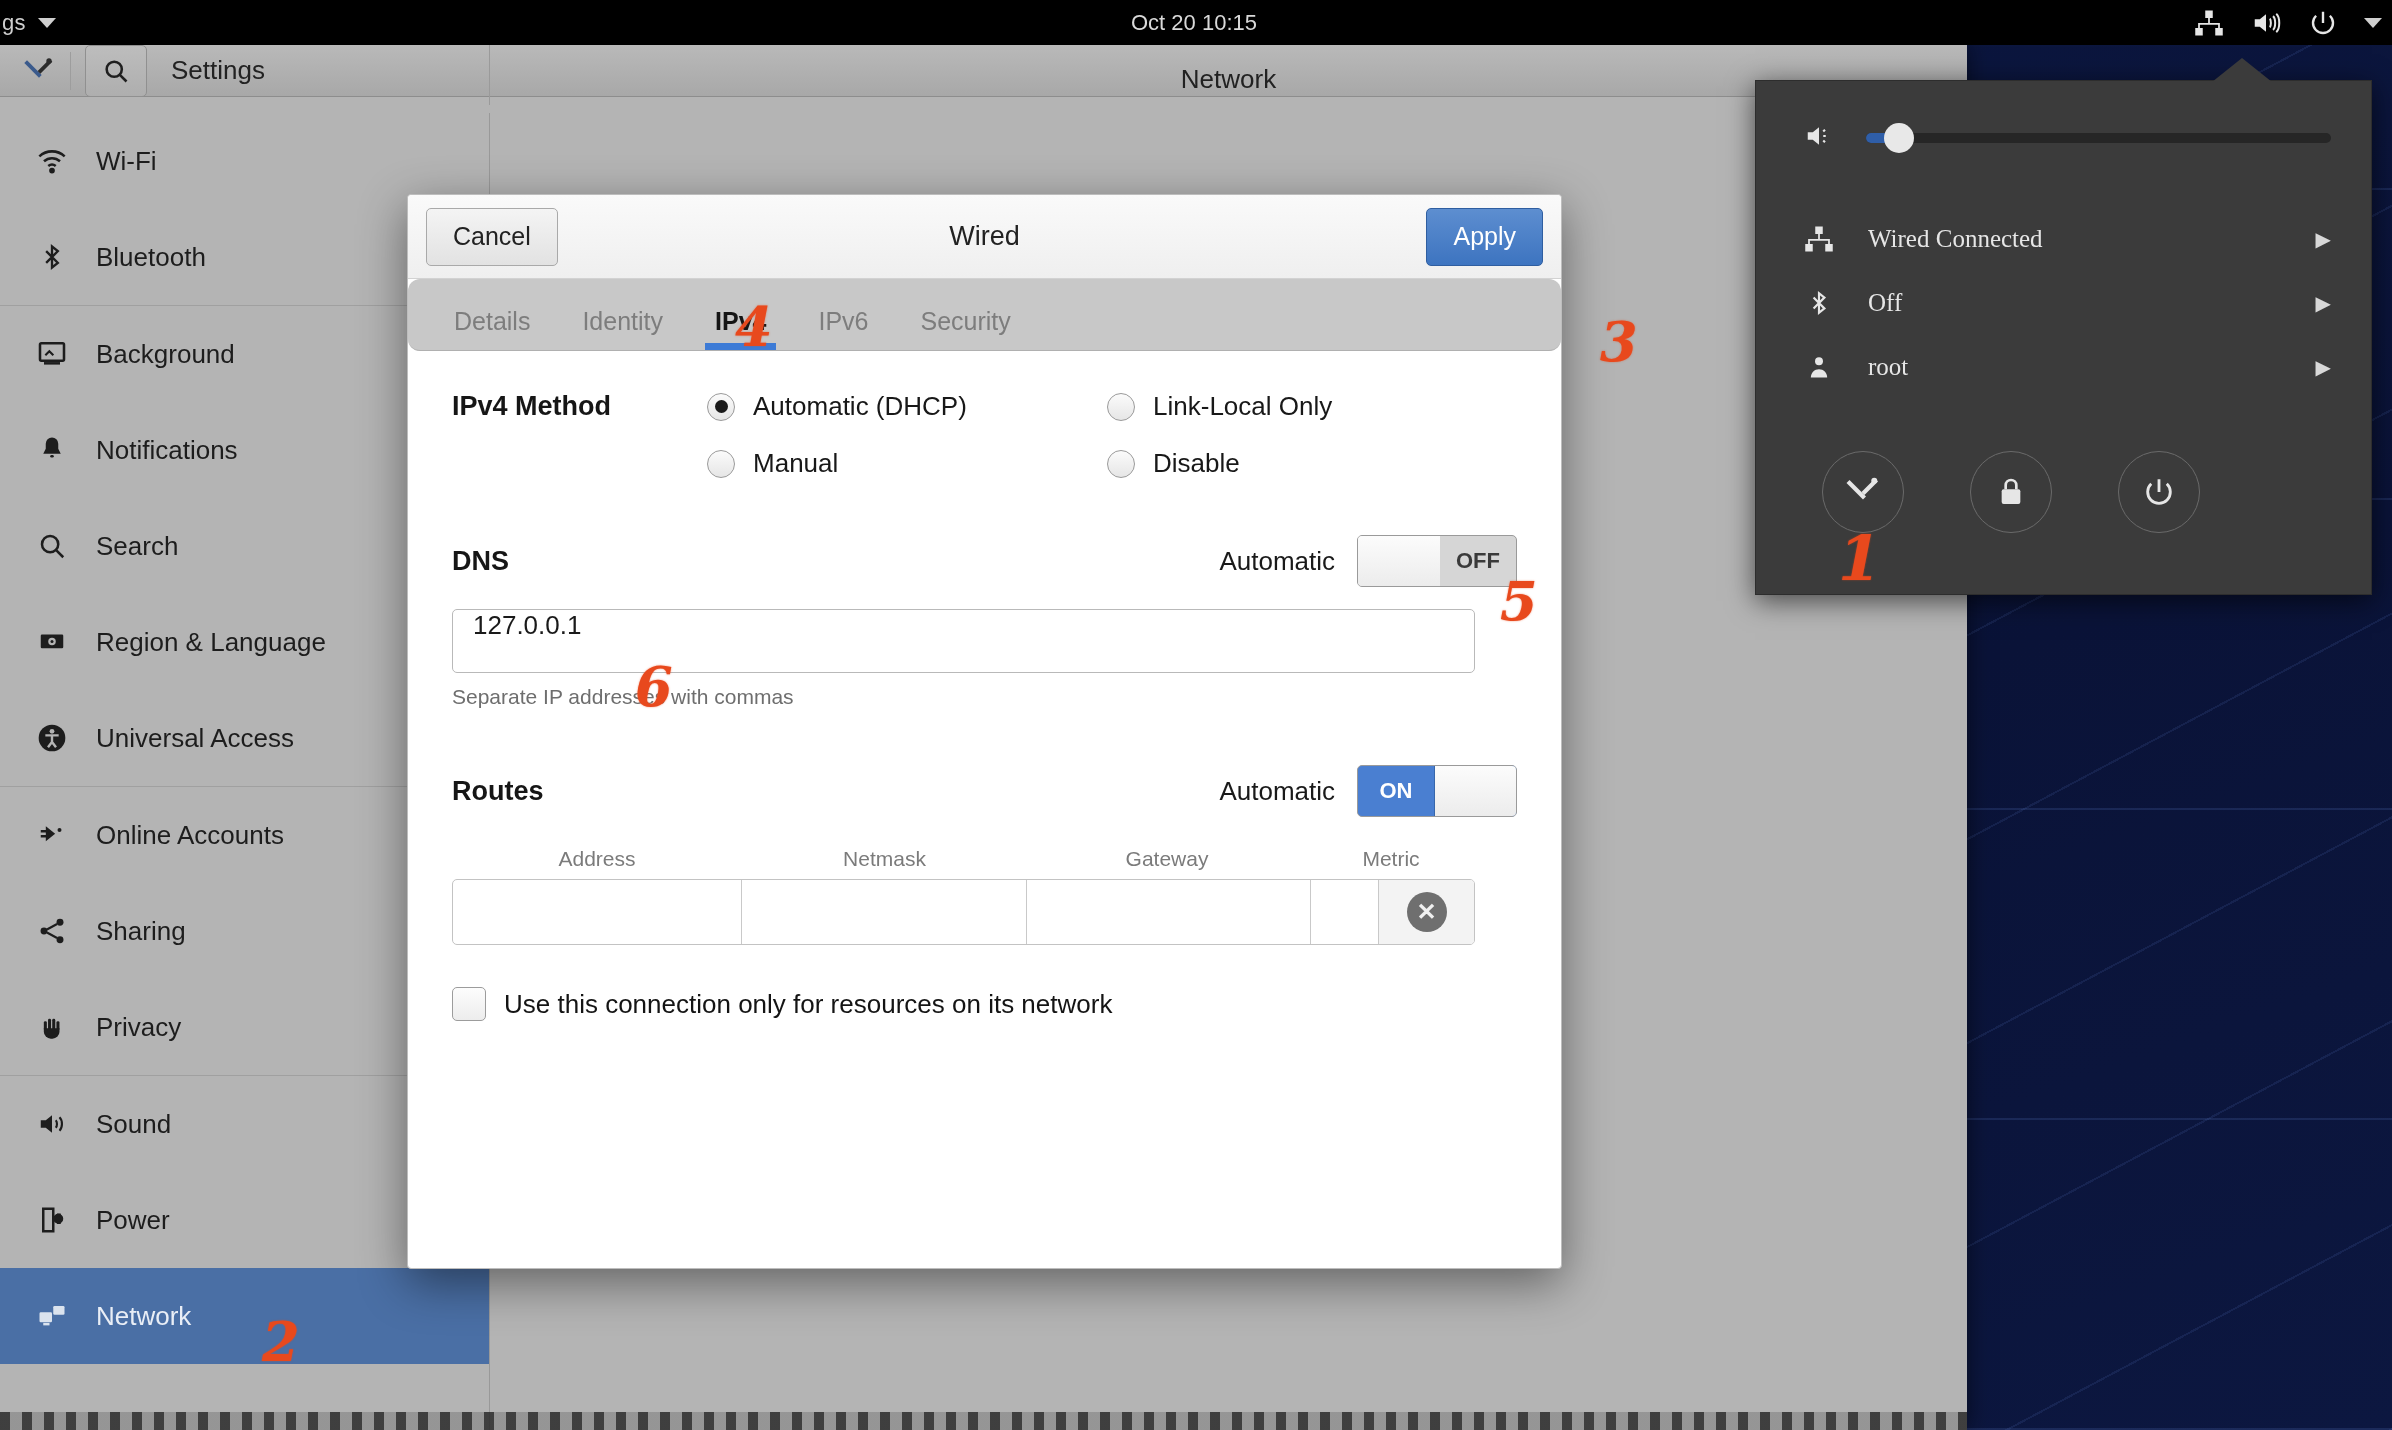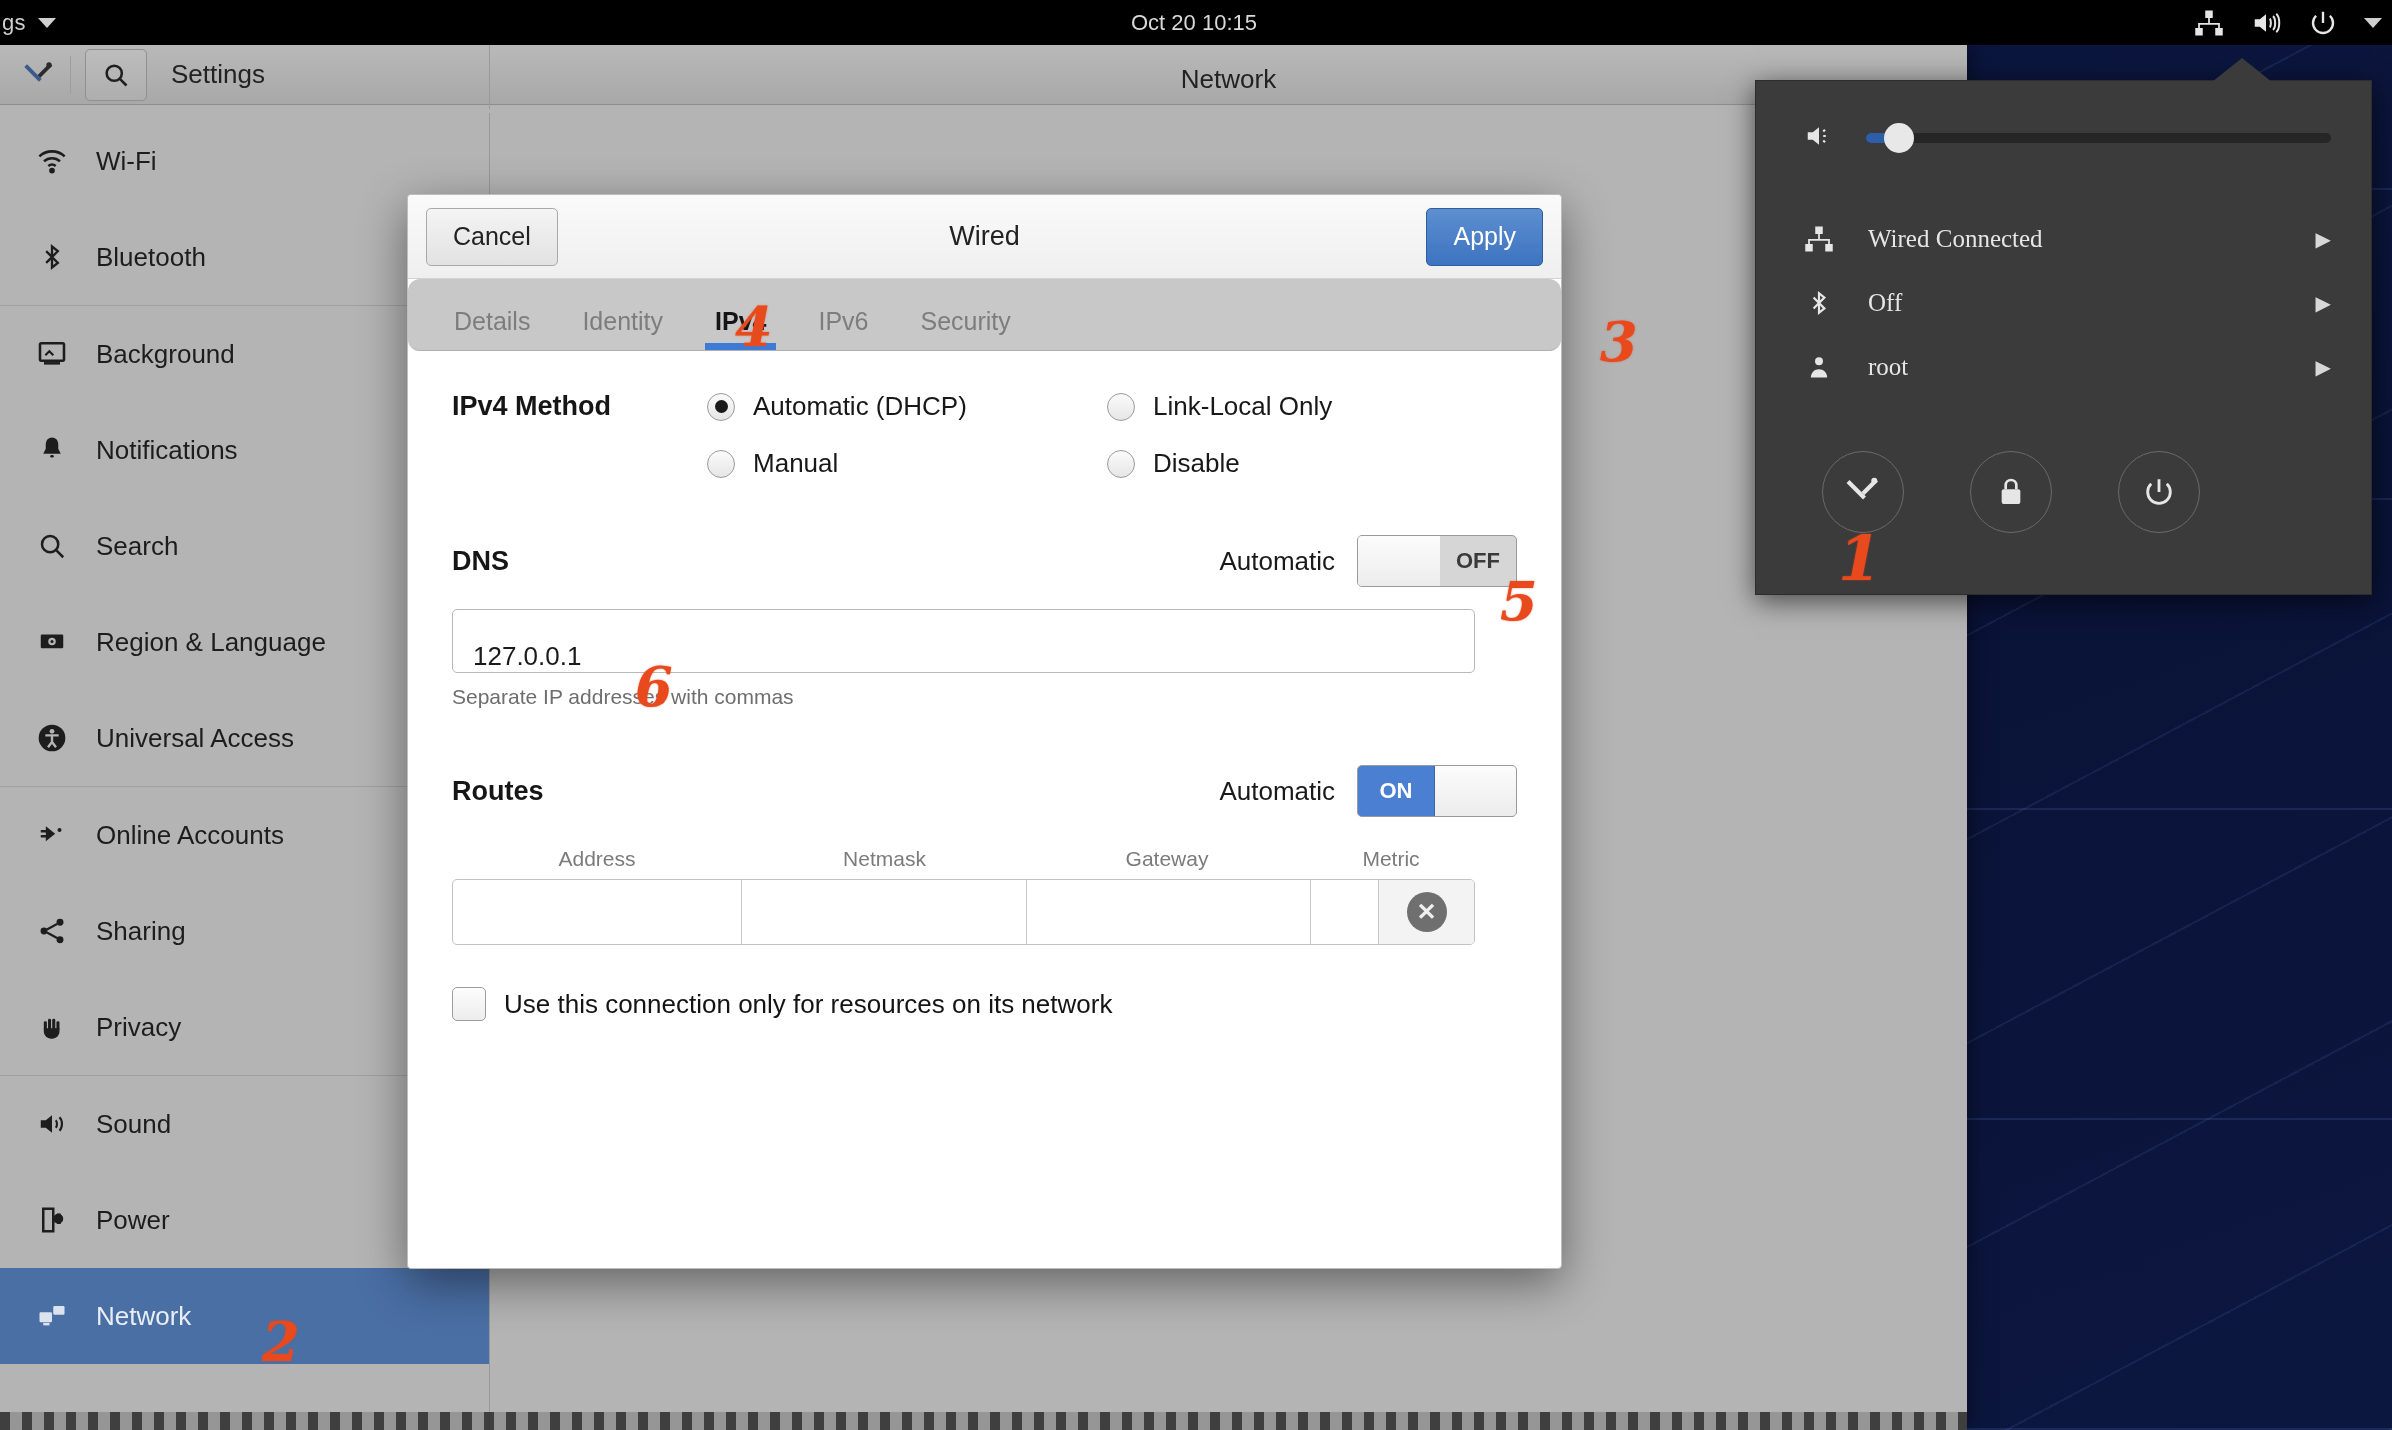--- a/index.html
+++ b/index.html
@@ -42,21 +42,21 @@
   }
   .ticon { display:flex; align-items:center; justify-content:center; }
 
   
   .settings-win {
     position:absolute; left:0; top:45px; width:1967px; height:1385px;
     background:#b4b4b4; z-index:10;
     box-shadow: 0 0 22px rgba(0,0,0,0.55);
   }
   .sw-header {
-    position:absolute; left:0; top:0; width:1967px; height:60px;
+    position:absolute; left:0; top:0; width:1967px; height:52px;
     background:linear-gradient(#b9b9b9,#a8a8a8);
     border-bottom:1px solid #8d8d8d;
     display:flex; align-items:center;
   }
   .sw-header-left { width:490px; height:68px; display:flex; align-items:center; gap:14px; padding-left:22px;
     border-right:1px solid #9a9a9a; }
   .hdr-tools-icon { width:34px; height:34px; display:flex; align-items:center; justify-content:center; }
   .sep-v { width:1px; height:38px; background:#9d9d9d; }
   .search-btn {
     width:62px;height:52px;background:linear-gradient(#bdbdbd,#aeaeae);
@@ -185,21 +185,21 @@
     display:flex; align-items:stretch; background:#d6d6d6;
   }
   .toggle .knob { width:82px; background:linear-gradient(#fcfcfc,#ececec); }
   .toggle .tlab { flex:1; display:flex;align-items:center;justify-content:center;font-size:22px;font-weight:bold;color:#3a3a3a; }
   .toggle.on { background:#4a7fd1; }
   .toggle.on .tlab { color:#fff; order:0; }
   .toggle.on .knob { order:1; border-left:1px solid #3867ab; }
 
   .text-input {
     margin-top:22px; width:1023px; height:64px; border:1px solid #b9b9b9; border-radius:5px;
-    background:#fff; display:flex; align-items:flex-end; padding:0 20px; font-size:26px; color:#1a1a1a;
+    background:#fff; display:flex; align-items:flex-start; padding:0 20px; font-size:26px; color:#1a1a1a;
     position:relative;
   }
   .hint { margin-top:12px; font-size:21px; color:#6e6e6e; }
 
   .routes-cols {
     display:flex; margin-top:30px; font-size:21px; color:#7b7b7b;
   }
   .routes-cols span { text-align:center; }
   .routes-table {
     margin-top:8px; width:1023px; height:66px; border:1px solid #c3c3c3; border-radius:5px;

